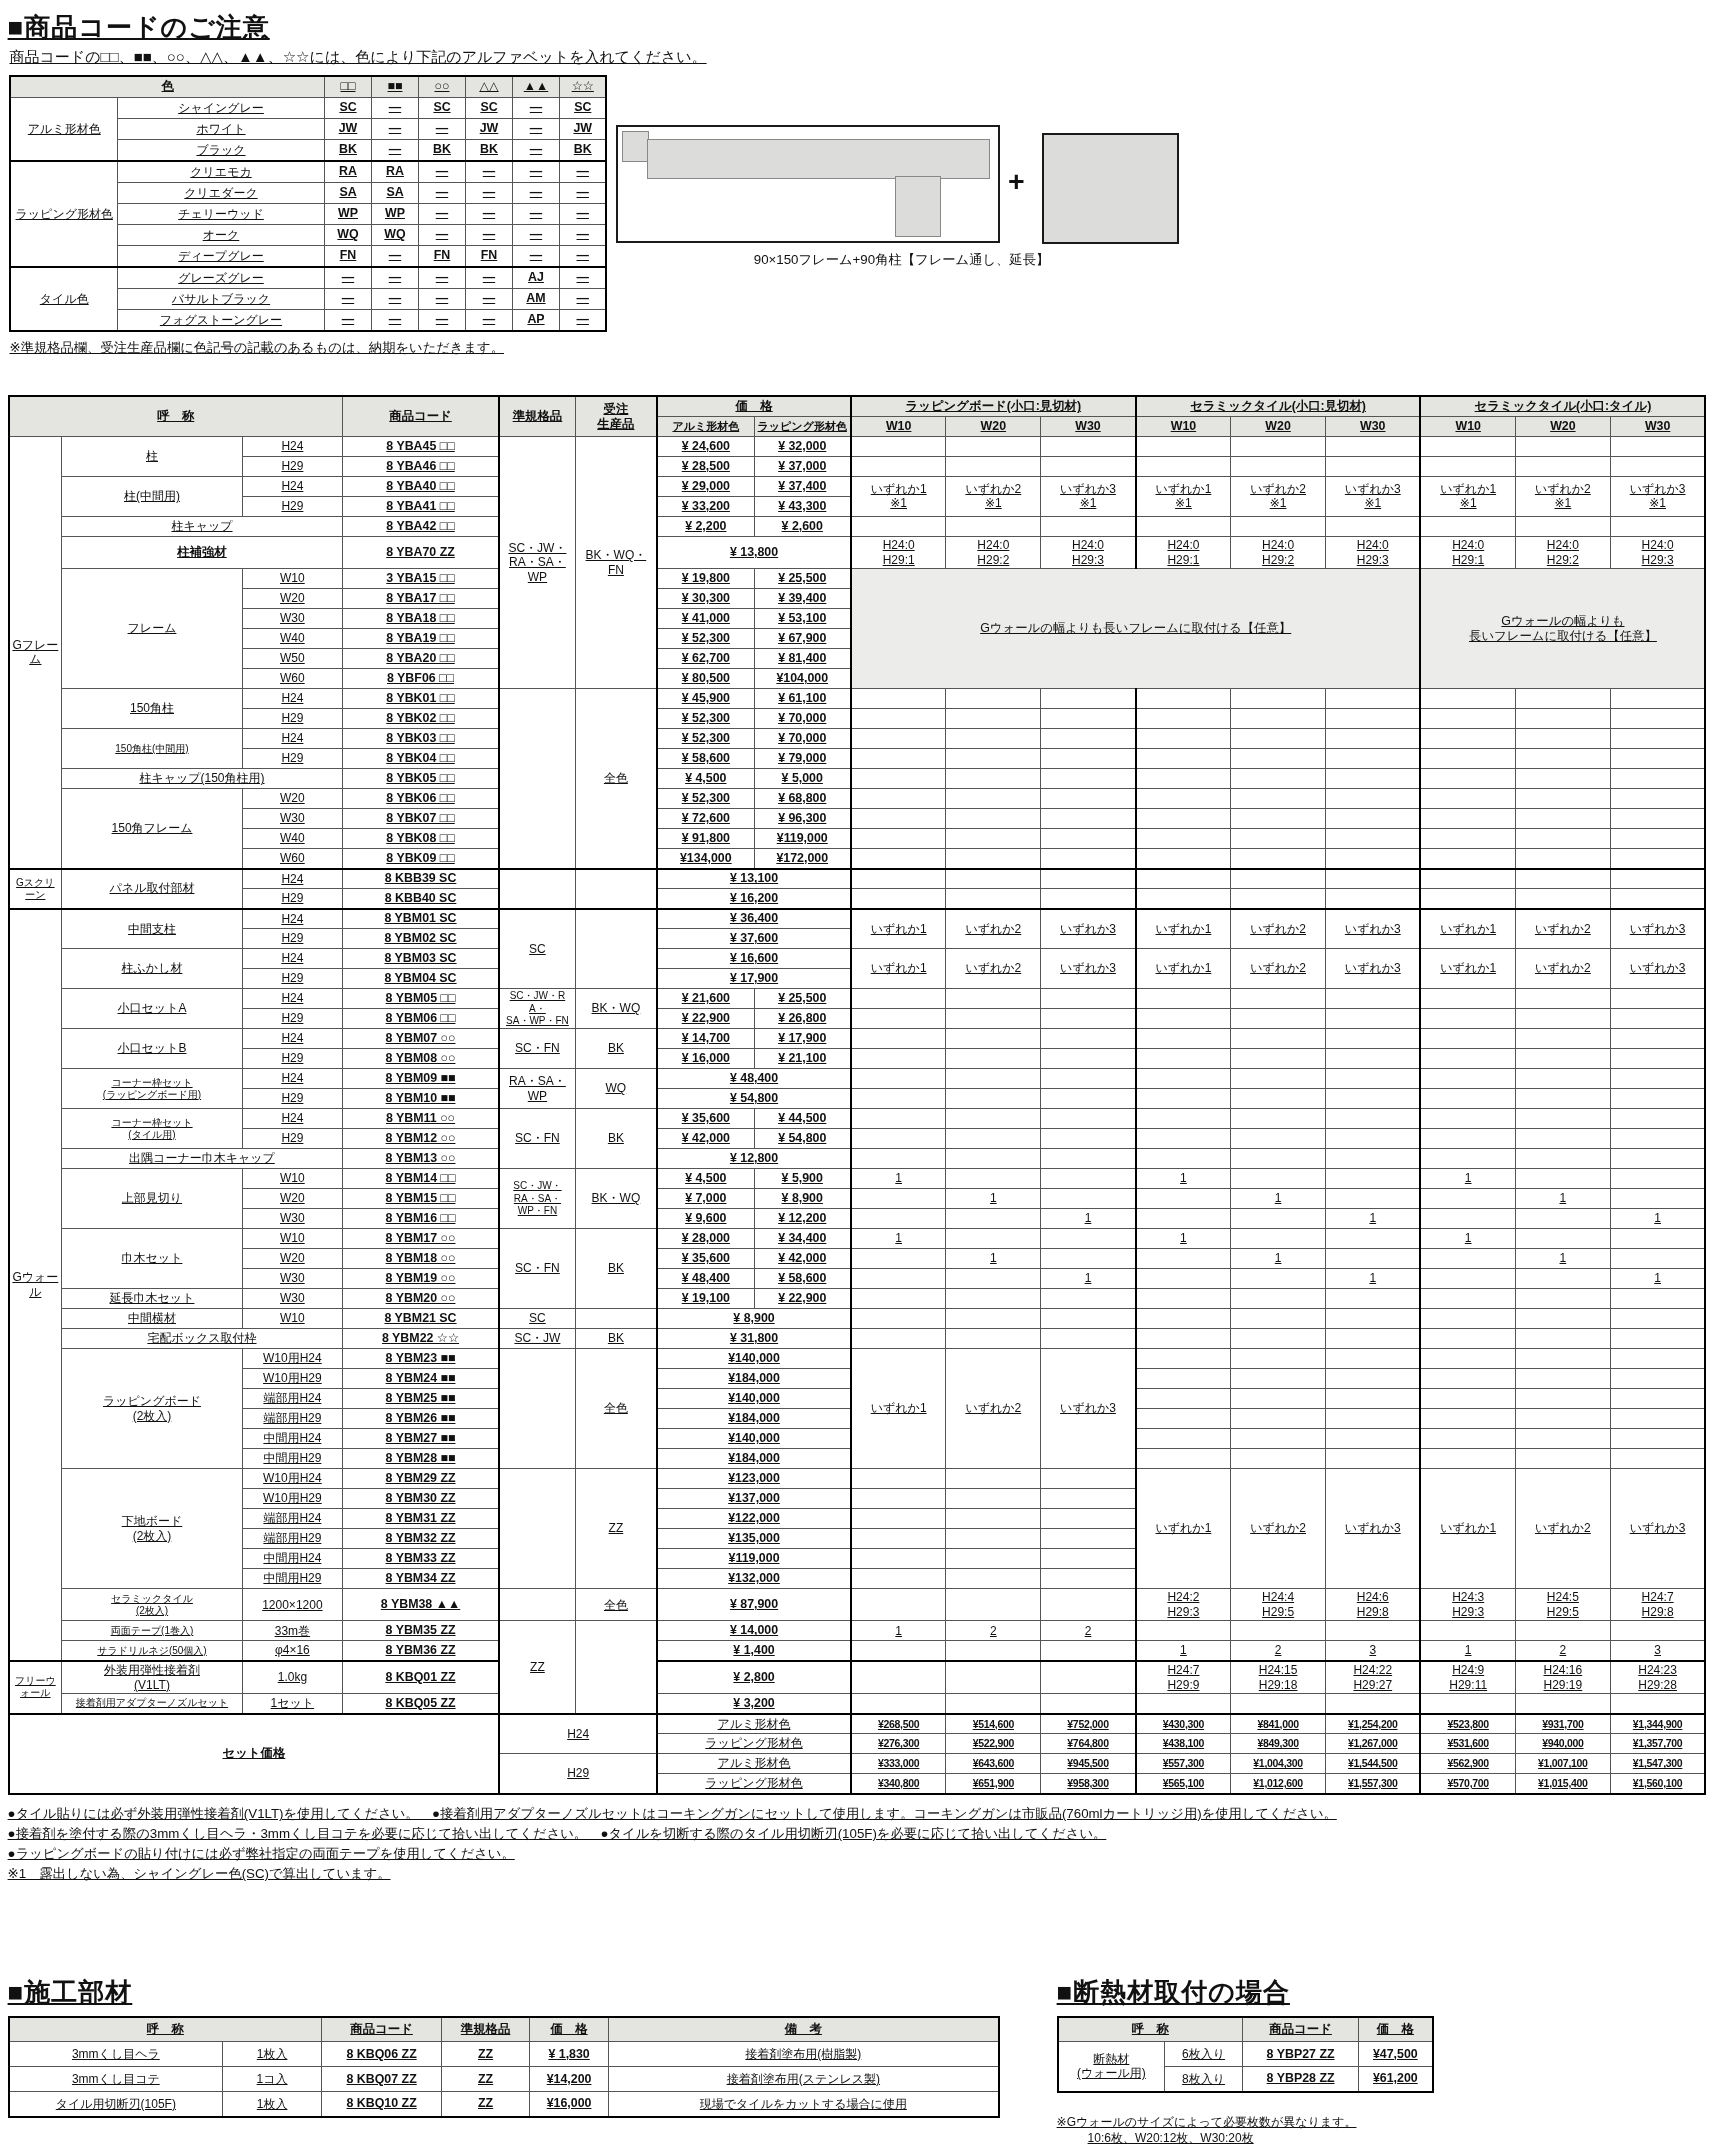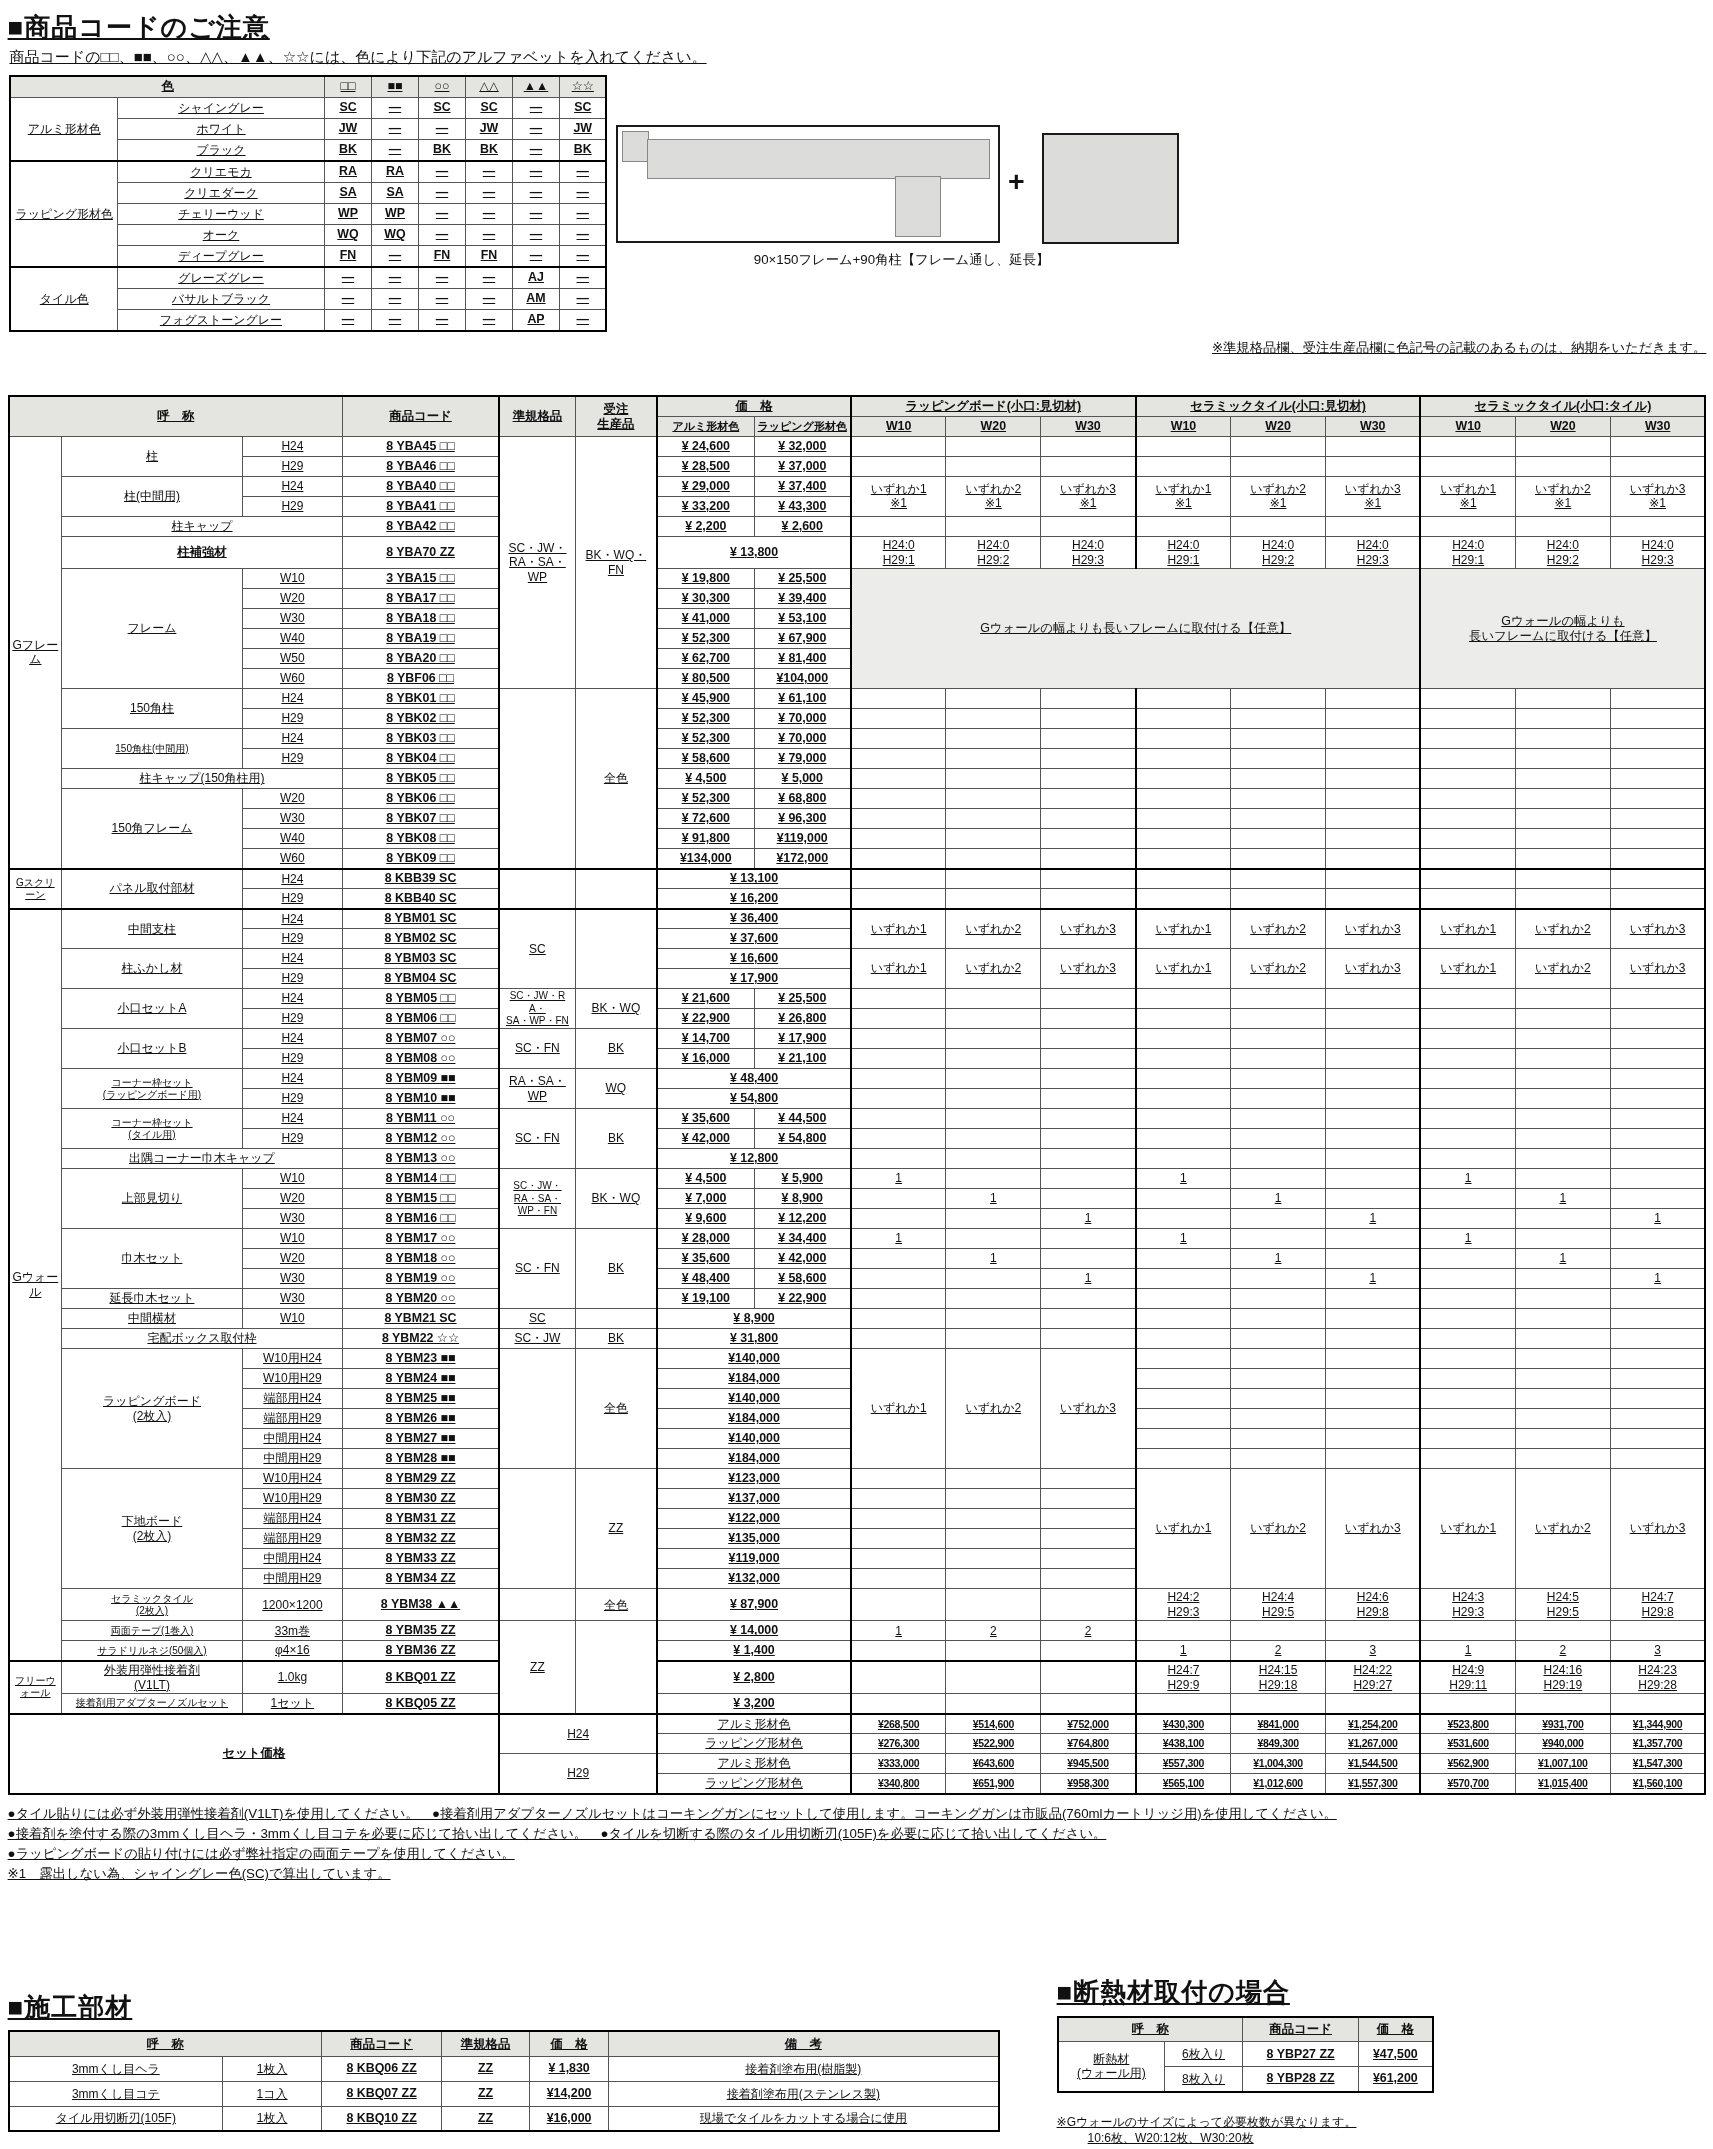--- a/index.html
+++ b/index.html
@@ -13,27 +13,27 @@
   td.b{font-weight:bold;font-size:12.4px;}
   td.L{border-left:2.9px solid #000;}
   td.T{border-top:2.9px solid #000;}
   td.g{background:#ececea;font-size:12.4px;}
   td.s{font-size:10px;}
   td.hs{background:#e4e4e1;font-weight:bold;font-size:11px;}
   td.sp{font-weight:bold;font-size:10.5px;letter-spacing:-0.3px;}
   .colortbl{border:2.4px solid #000;margin-left:1.9px;}
   .colortbl td{height:18px;}
   .colortbl td.v{font-weight:bold;font-size:12.4px;}
-  .colornote{font-size:13.3px;margin:7.6px 0 0 1.9px;text-align:right;}
+  .colornote{font-size:13.3px;margin:7.6px 0 0 1.9px;}
   .maintbl{border:2.9px solid #000;margin-top:38px;}
   .maintbl tr{height:20px;}
   .smalltbl{border:2.4px solid #000;margin-top:5.7px;}
   .smalltbl tr{height:25px;}
   #footnotes{font-size:13.3px;line-height:1.5;margin-top:9.5px;}
-  .bottom-row{display:flex;margin-top:91px;align-items:center;}
+  .bottom-row{display:flex;margin-top:91px;align-items:flex-start;}
   .right-block{margin-left:57px;}
   .ins-note{font-size:12px;margin-top:21px;line-height:1.4;}
   .ins-note-2{font-size:12px;margin-left:31px;line-height:1.4;}
   
   .diagram{position:absolute;left:616px;top:112px;width:571px;height:160px;}
   .d-left{position:absolute;left:0;top:13.3px;width:380px;height:114px;border:2.9px solid #1a1a1a;background:#fff;}
   .d-bar{position:absolute;left:28.5px;top:11.4px;right:7.6px;height:38px;background:#dcdcda;border:1px solid #888;}
   .d-tab{position:absolute;left:3.8px;top:3.8px;width:25px;height:28.5px;background:#dcdcda;border:1px solid #888;}
   .d-col{position:absolute;right:57px;top:49px;width:44px;height:59px;background:#dcdcda;border:1px solid #888;}
   .d-plus{position:absolute;left:392px;top:53px;font-size:28.5px;font-weight:bold;}

